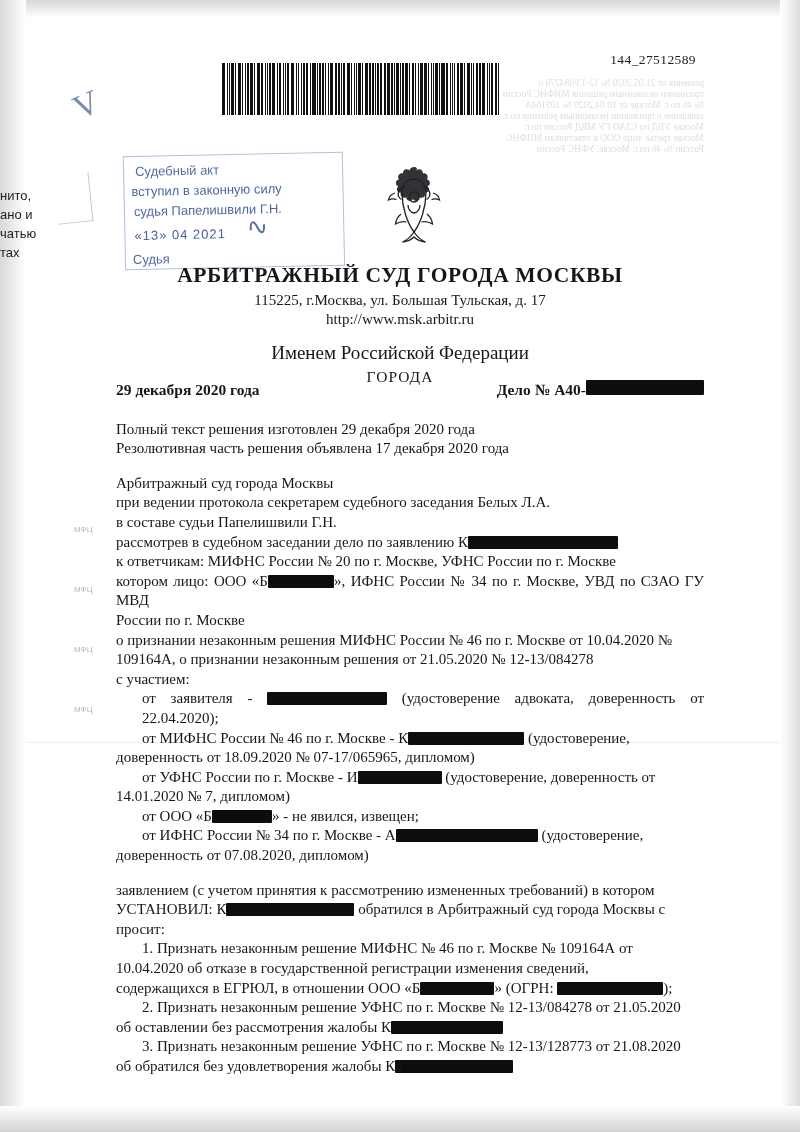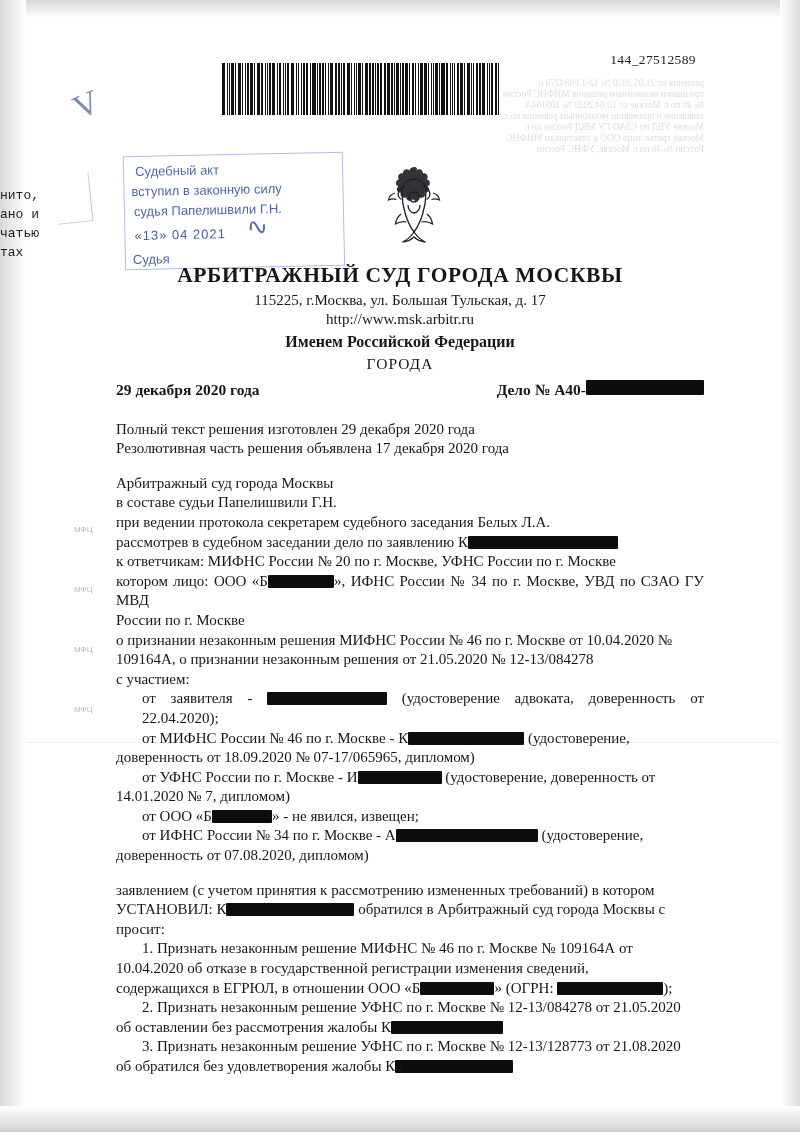--- a/index.html
+++ b/index.html
@@ -147,21 +147,21 @@
 
   
   .side-note {
     position: absolute;
     left: 0;
     top: 186px;
     width: 72px;
     font-size: 13px;
     line-height: 19px;
     color: #1d1d22;
-    font-family: Liberation Mono, monospace;
+    font-family: Liberation Sans, sans-serif;
   }
   .side-note .cut {
     position: absolute;
     left: 56px; top: -12px;
     width: 34px; height: 48px;
     background: #ffffff;
     border-right: 1px solid #c9c9c9;
     border-bottom: 1px solid #cfcfcf;
     transform: rotate(-6deg);
   }
@@ -190,23 +190,23 @@
   }
   .court-addr {
     font-size: 15px;
     margin-top: 4px;
   }
   .court-url {
     font-size: 15px;
     margin-top: 2px;
   }
   .court-rf {
-    font-size: 16px;
-    font-weight: bold;
-    margin-top: 5px;
+    font-size: 19px;
+    font-weight: normal;
+    margin-top: 14px;
   }
   .court-decision {
     font-size: 15.5px;
     margin-top: 4px;
     letter-spacing: 1px;
   }
 
   
   .body {
     position: absolute;
@@ -533,22 +533,22 @@
         <span class="redact" style="width:118px;height:15px;"></span>
       </span>
     </div>
 
     <div class="p">Полный текст решения изготовлен 29 декабря 2020  года</div>
     <div class="p">Резолютивная часть решения объявлена 17 декабря 2020  года</div>
 
     <div class="gap"></div>
 
     <div class="p">Арбитражный суд города Москвы</div>
+    <div class="p">при ведении протокола секретарем судебного заседания Белых Л.А.</div>
     <div class="p">в составе судьи Папелишвили Г.Н.</div>
-    <div class="p">при ведении протокола секретарем судебного заседания Белых Л.А.</div>
 
     <div class="p">
       <span class="b">рассмотрев в судебном заседании дело по заявлению К</span><span class="redact" style="width:150px;"></span>
     </div>
 
     <div class="p">
       <span class="b">к ответчикам:</span><span> МИФНС России № 20 по г. Москве, УФНС России по г. Москве</span>
     </div>
 
     <div class="p">

